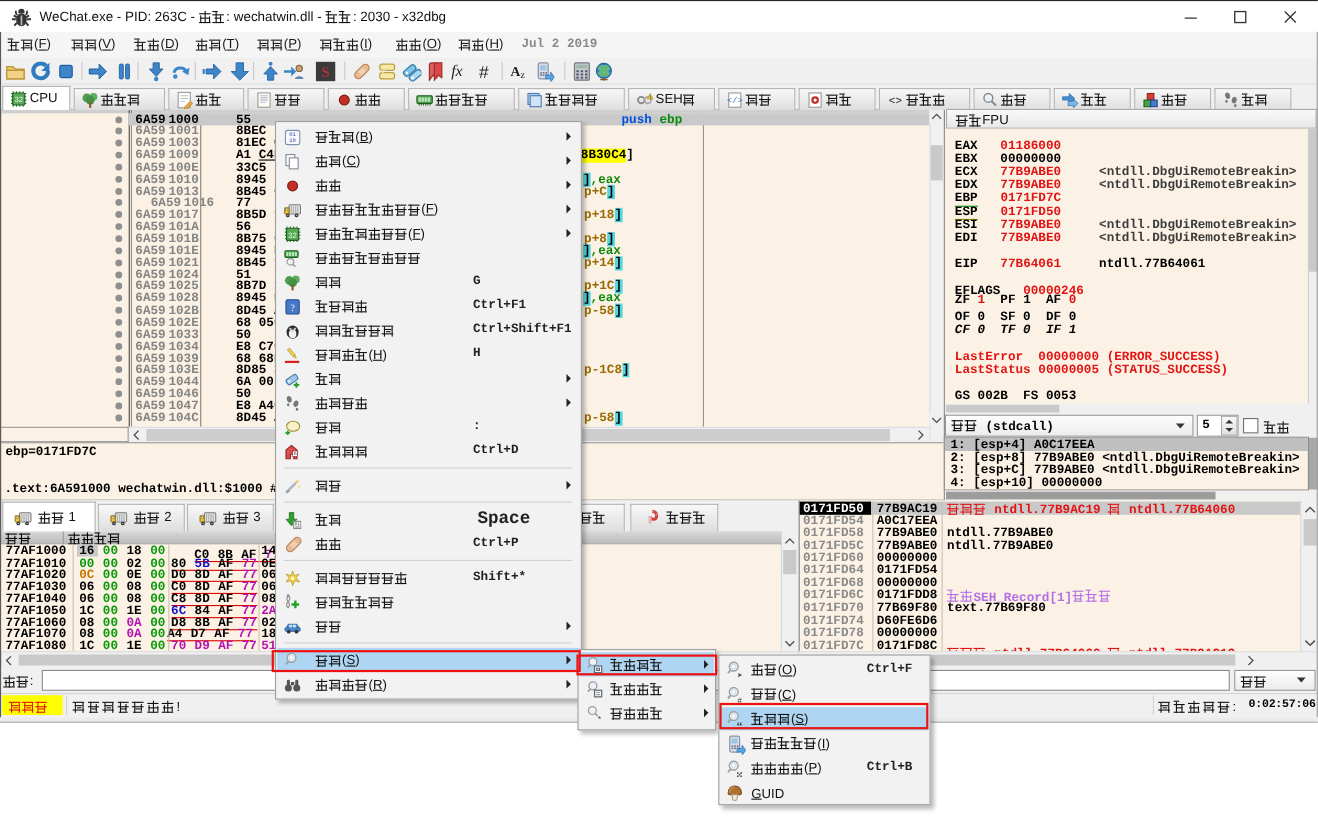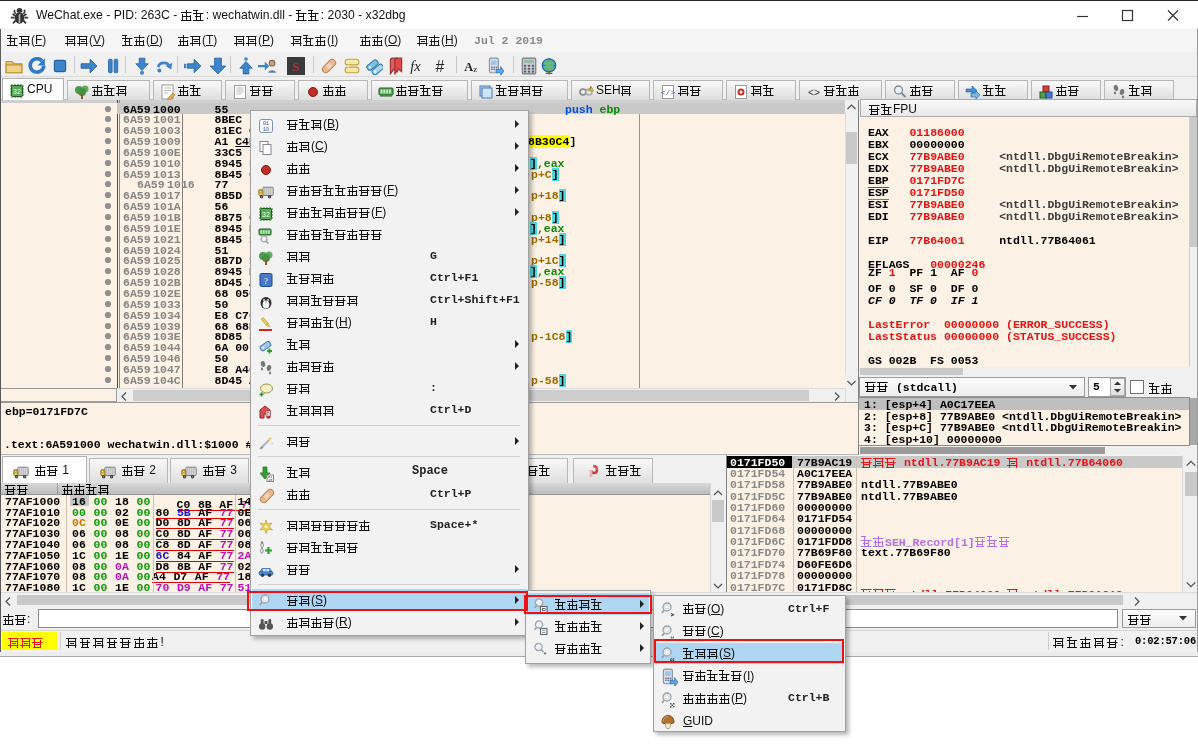--- a/index.html
+++ b/index.html
@@ -461,21 +461,21 @@
 <div class="ab mono" style="left:868px;top:174.5px;"><span style="color:#000"><span style="border-bottom:1.5px solid #0a8a0a">EBP</span>   </span><span style="color:#e21414">0171FD7C</span></div>
 <div class="ab mono" style="left:868px;top:186.5px;"><span style="color:#000"><span style="border-bottom:1.5px solid #8a8a0a">ESP</span>   </span><span style="color:#e21414">0171FD50</span></div>
 <div class="ab mono" style="left:868px;top:198.5px;"><span style="color:#000">ESI   </span><span style="color:#e21414">77B9ABE0</span><span style="color:#000">     </span><span style="color:#3c3c3c">&lt;ntdll.DbgUiRemoteBreakin&gt;</span></div>
 <div class="ab mono" style="left:868px;top:210.5px;"><span style="color:#000">EDI   </span><span style="color:#e21414">77B9ABE0</span><span style="color:#000">     </span><span style="color:#3c3c3c">&lt;ntdll.DbgUiRemoteBreakin&gt;</span></div>
 <div class="ab mono" style="left:868px;top:234.5px;"><span style="color:#000">EIP   </span><span style="color:#e21414">77B64061</span><span style="color:#000">     </span><span style="color:#000">ntdll.77B64061</span></div>
 <div class="ab mono" style="left:868px;top:258.5px;"><span style="color:#000">EFLAGS   </span><span style="color:#e21414">00000246</span></div>
 <div class="ab mono" style="left:868px;top:267px;"><span style="color:#000">ZF </span><span style="color:#e21414">1</span><span style="color:#000">  PF 1  AF </span><span style="color:#e21414">0</span></div>
 <div class="ab mono" style="left:868px;top:282.5px;"><span style="color:#000">OF 0  SF 0  DF 0</span></div>
 <div class="ab mono" style="left:868px;top:294.5px;font-style:italic;"><span style="color:#000">CF 0  TF 0  IF 1</span></div>
 <div class="ab mono" style="left:868px;top:318.5px;"><span style="color:#e21414">LastError  </span><span style="color:#e21414">00000000 (ERROR_SUCCESS)</span></div>
-<div class="ab mono" style="left:868px;top:330.5px;"><span style="color:#e21414">LastStatus </span><span style="color:#e21414">00000000 (STATUS_SUCCESS)</span></div>
+<div class="ab mono" style="left:868px;top:330.5px;"><span style="color:#e21414">LastStatus </span><span style="color:#e21414">00000005 (STATUS_SUCCESS)</span></div>
 <div class="ab mono" style="left:868px;top:354.5px;"><span style="color:#000">GS 002B  FS 0053</span></div>
 <div class="ab" style="left:859px;top:367px;width:330px;height:9px;background:#f0f0f0"></div>
 <div class="ab" style="left:860px;top:368px;width:103px;height:7px;background:#c9c9c9"></div>
 <div class="ab" style="left:859px;top:377px;width:226px;height:20px;background:linear-gradient(#fdfdfd,#ececec);border:1px solid #9a9a9a"></div>
 <div class="ab mono" style="left:865px;top:381px;color:#000;font-size:11.5px"><i class="c k0"></i><i class="c k0"></i> (stdcall)</div>
 <svg class="ab" style="left:1068px;top:384px" width="10" height="7" viewBox="0 0 10 7">
       <path d="M1 1l4 4.5L9 1z" fill="#333"></path>
     </svg>
 <div class="ab" style="left:1088px;top:377px;width:38px;height:20px;background:#fff;border:1px solid #9a9a9a"></div>
 <div class="ab mono" style="left:1093px;top:381px;color:#000">5</div>
@@ -889,36 +889,36 @@
       <path d="M1 1l4 4-4 4z" fill="#222"></path>
     </svg>
 <div class="ab" style="left:258px;top:456.0px;width:262px;height:1px;background:#d0d0d0;z-index:11"></div>
 <div class="ab" style="left:258px;top:464.0px;width:16px;height:16px;z-index:12"><svg class="v" width="16" height="16" viewBox="0 0 16 16">
         <path d="M5 1h4v6h3l-5 6-5-6h3z" fill="#30a030" stroke="#1a6a1a" stroke-width=".7"></path>
         <rect x="9" y="9" width="6.5" height="6.5" fill="#fff" stroke="#888"></rect>
         <text x="12.2" y="12.2" font-size="3.6" text-anchor="middle" fill="#333" font-family="Liberation Mono">01</text>
         <text x="12.2" y="15.2" font-size="3.6" text-anchor="middle" fill="#333" font-family="Liberation Mono">10</text>
       </svg></div>
 <div class="ab s12" style="left:287px;top:465.0px;font-size:12px;color:#111;z-index:12"><i class="c k3"></i><i class="c k2"></i></div>
-<div class="ab mono" style="left:412px;top:466.0px;color:#222;z-index:12;font-size:12px">Space</div>
+<div class="ab mono" style="left:434px;top:466.0px;color:#222;z-index:12;font-size:16px">Space</div>
 <div class="ab" style="left:258px;top:486.0px;width:16px;height:16px;z-index:12"><svg class="v" width="18" height="18" viewBox="0 0 16 16">
         <g transform="rotate(-45 8 8)">
           <rect x="1" y="5" width="14" height="6" rx="3" fill="#e8b88f" stroke="#b8885f"></rect>
           <rect x="5.5" y="5.8" width="5" height="4.4" fill="#f0d0b0"></rect>
         </g>
       </svg></div>
 <div class="ab s12" style="left:287px;top:487.0px;font-size:12px;color:#111;z-index:12"><i class="c k1"></i><i class="c k1"></i></div>
 <div class="ab mono" style="left:430px;top:488.0px;color:#222;z-index:12;font-size:11.5px">Ctrl+P</div>
 <div class="ab" style="left:258px;top:509.0px;width:262px;height:1px;background:#d0d0d0;z-index:11"></div>
 <div class="ab" style="left:258px;top:517.0px;width:16px;height:16px;z-index:12"><svg class="v" width="16" height="16" viewBox="0 0 16 16">
         <path d="M8 1l1.4 4.2L14 4l-3 3.4L14.5 11l-4.4-1L8 14.5 6.6 10 2 11l3-3.6L2 4l4.6 1.2z" fill="#f0d048" stroke="#b09020" stroke-width=".6"></path>
         <circle cx="8" cy="7.8" r="1.6" fill="#fff8d0"></circle>
       </svg></div>
 <div class="ab s12" style="left:287px;top:518.0px;font-size:12px;color:#111;z-index:12"><i class="c k2"></i><i class="c k2"></i><i class="c k0"></i><i class="c k0"></i><i class="c k0"></i><i class="c k0"></i><i class="c k1"></i></div>
-<div class="ab mono" style="left:430px;top:519.0px;color:#222;z-index:12;font-size:11.5px">Space+*</div>
+<div class="ab mono" style="left:430px;top:519.0px;color:#222;z-index:12;font-size:11.5px">Shift+*</div>
 <div class="ab" style="left:258px;top:539.0px;width:16px;height:16px;z-index:12"><svg class="v" width="16" height="16" viewBox="0 0 16 16">
         <path d="M4 1.5c2 1.5 2 3.5 0 5.5s-2 4 0 5.5M4 1.5c-1.5 1.5-1.5 3.5 0 5.5s1.5 4 0 5.5" stroke="#888" fill="none"></path>
         <circle cx="4" cy="1.5" r="1.2" fill="#888"></circle>
         <path d="M10.5 6v7M7 9.5h7" stroke="#28a028" stroke-width="2.2"></path>
       </svg></div>
 <div class="ab s12" style="left:287px;top:540.0px;font-size:12px;color:#111;z-index:12"><i class="c k0"></i><i class="c k2"></i><i class="c k3"></i><i class="c k3"></i><i class="c k2"></i><i class="c k0"></i></div>
 <div class="ab" style="left:258px;top:561.0px;width:16px;height:16px;z-index:12"><svg class="v" width="16" height="16" viewBox="0 0 16 16">
         <path d="M2 9l2-3.5h8L14 9z" fill="#5898d8" stroke="#2a5a9a" stroke-width=".7"></path>
         <rect x="1" y="8.5" width="14" height="3.5" rx="1.5" fill="#4888cf" stroke="#2a5a9a" stroke-width=".7"></rect>
         <rect x="5" y="6" width="2.6" height="2.5" fill="#cfe4f8"></rect>

